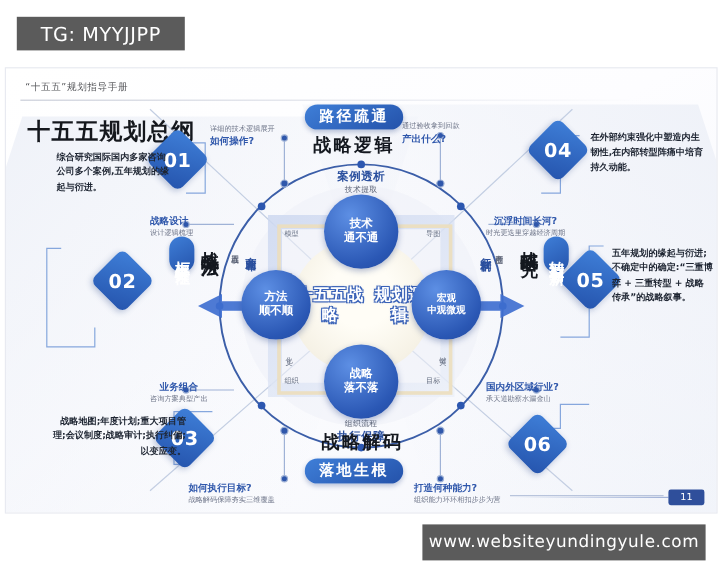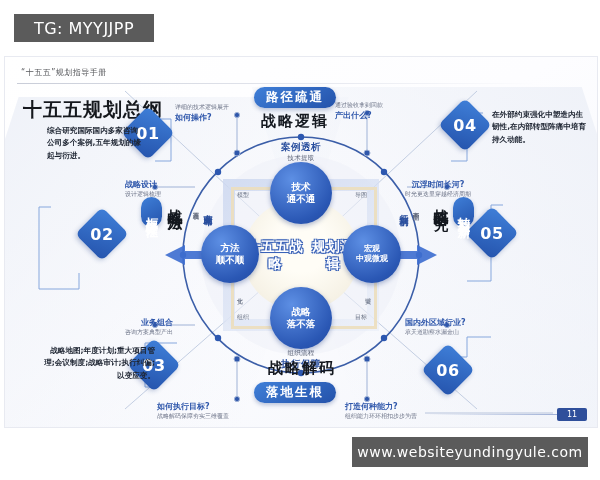--- a/index.html
+++ b/index.html
@@ -314,21 +314,21 @@
       <div class="q">如何操作?</div>
     </div>
     <div class="qa" style="left:330px;top:44px;text-align:left;">
       <div class="sub">通过验收拿到回款</div>
       <div class="q">产出什么?</div>
     </div>
     <div class="qa" style="left:120px;top:122px;text-align:left;">
       <div class="q">战略设计</div>
       <div class="sub">设计逻辑梳理</div>
     </div>
-    <div class="qa" style="left:120px;top:260px;text-align:right;">
+    <div class="qa" style="left:120px;top:260px;text-align:center;">
       <div class="q">业务组合</div>
       <div class="sub">咨询方案典型产出</div>
     </div>
     <div class="qa" style="left:400px;top:122px;text-align:center;">
       <div class="q">沉浮时间长河?</div>
       <div class="sub">时光更迭里穿越经济周期</div>
     </div>
     <div class="qa" style="left:400px;top:260px;text-align:left;">
       <div class="q">国内外区域行业?</div>
       <div class="sub">承天道勘察水漏金山</div>
@@ -357,20 +357,21 @@
     <div class="dia" id="d5">
         <span>05</span>
       </div>
     <div class="dia" id="d6">
         <span>06</span>
       </div>
 
     <div class="note" id="n1">综合研究国际国内多家咨询公司多个案例,五年规划的缘起与衍进。</div>
     <div class="note" id="n3">战略地图;年度计划;重大项目管理;会议制度;战略审计;执行纠偏;以变应变。</div>
     <div class="note" id="n4">在外部约束强化中塑造内生韧性,在内部转型阵痛中培育持久动能。</div>
+    <div class="note" id="n5">五年规划的缘起与衍进;不确定中的确定:“三重博弈 + 三重转型 + 战略传承”的战略叙事。</div>
 
     <div id="pagenum-rule"></div>
     <div id="pagenum">11</div>
   </div>
 
   <div class="wm" id="wm-top">TG: MYYJJPP</div>
   <div class="wm" id="wm-bot">www.websiteyundingyule.com</div>
 
 </div>
 

